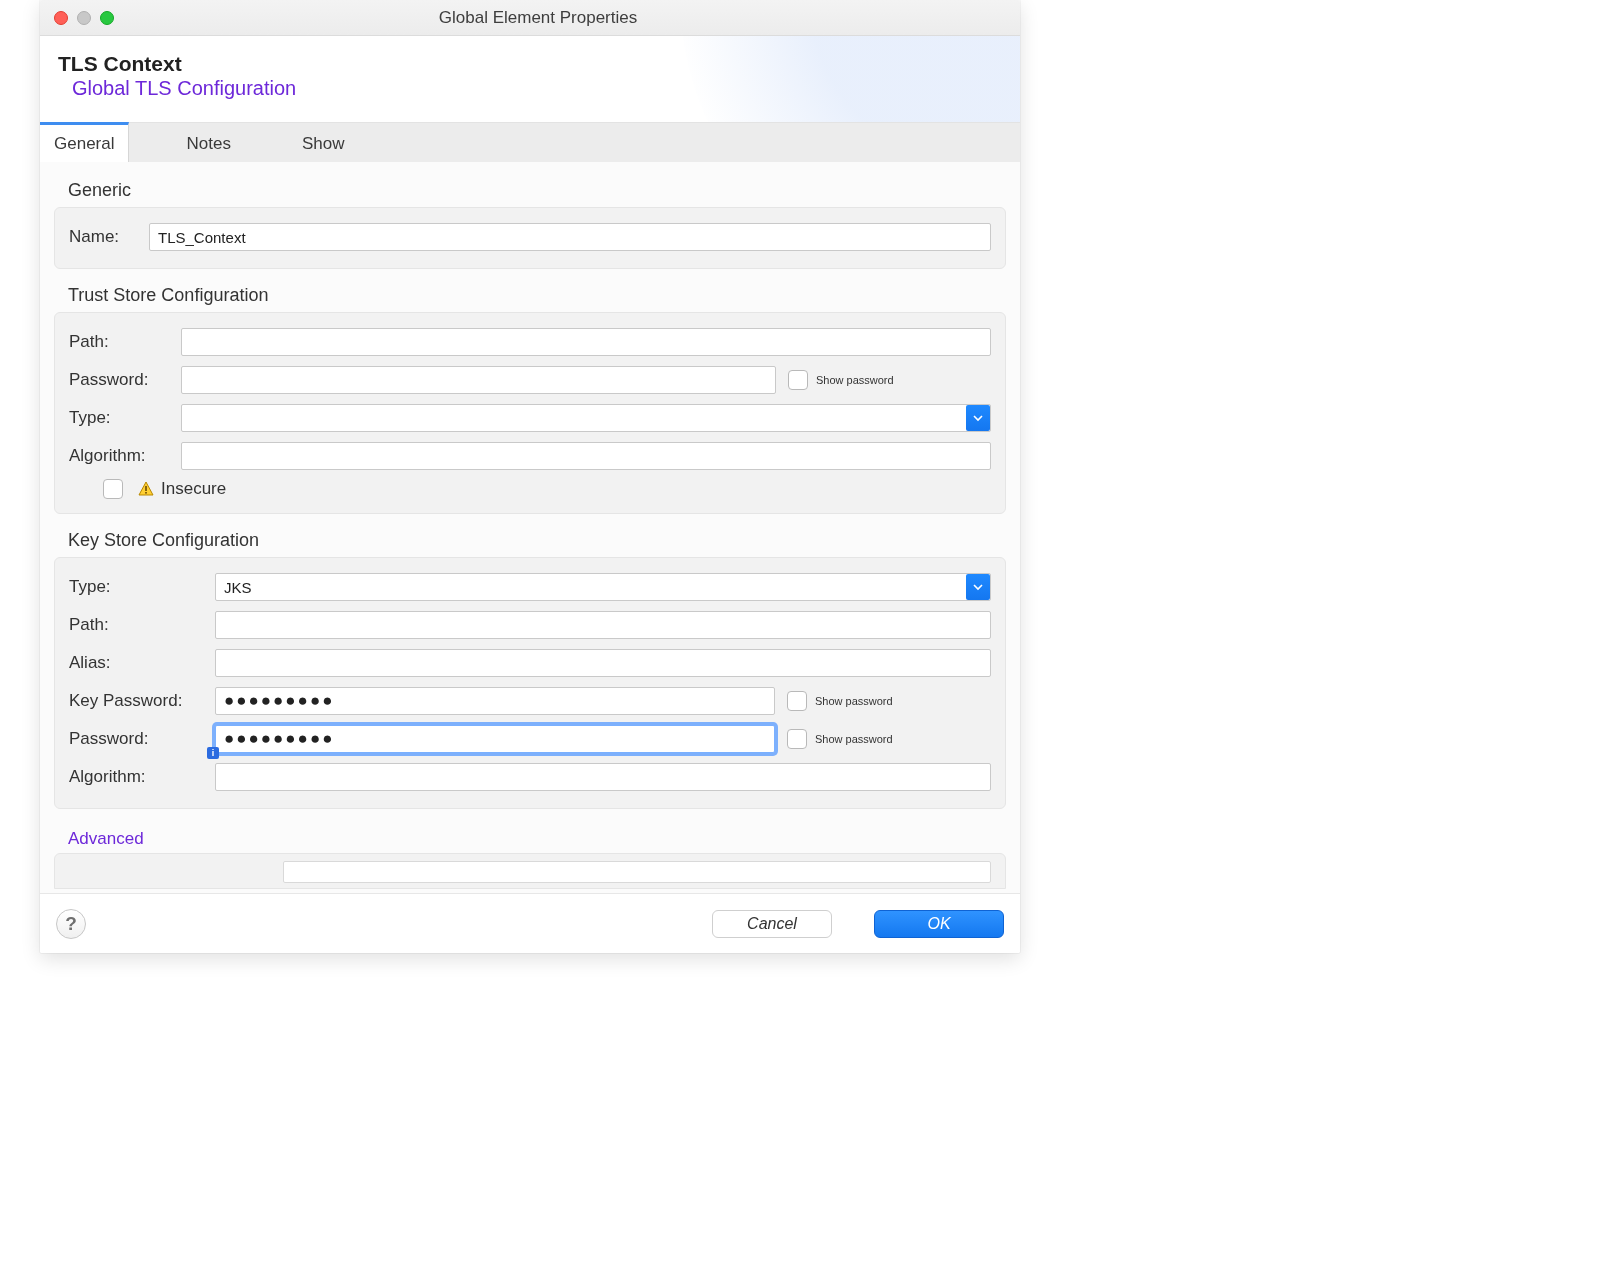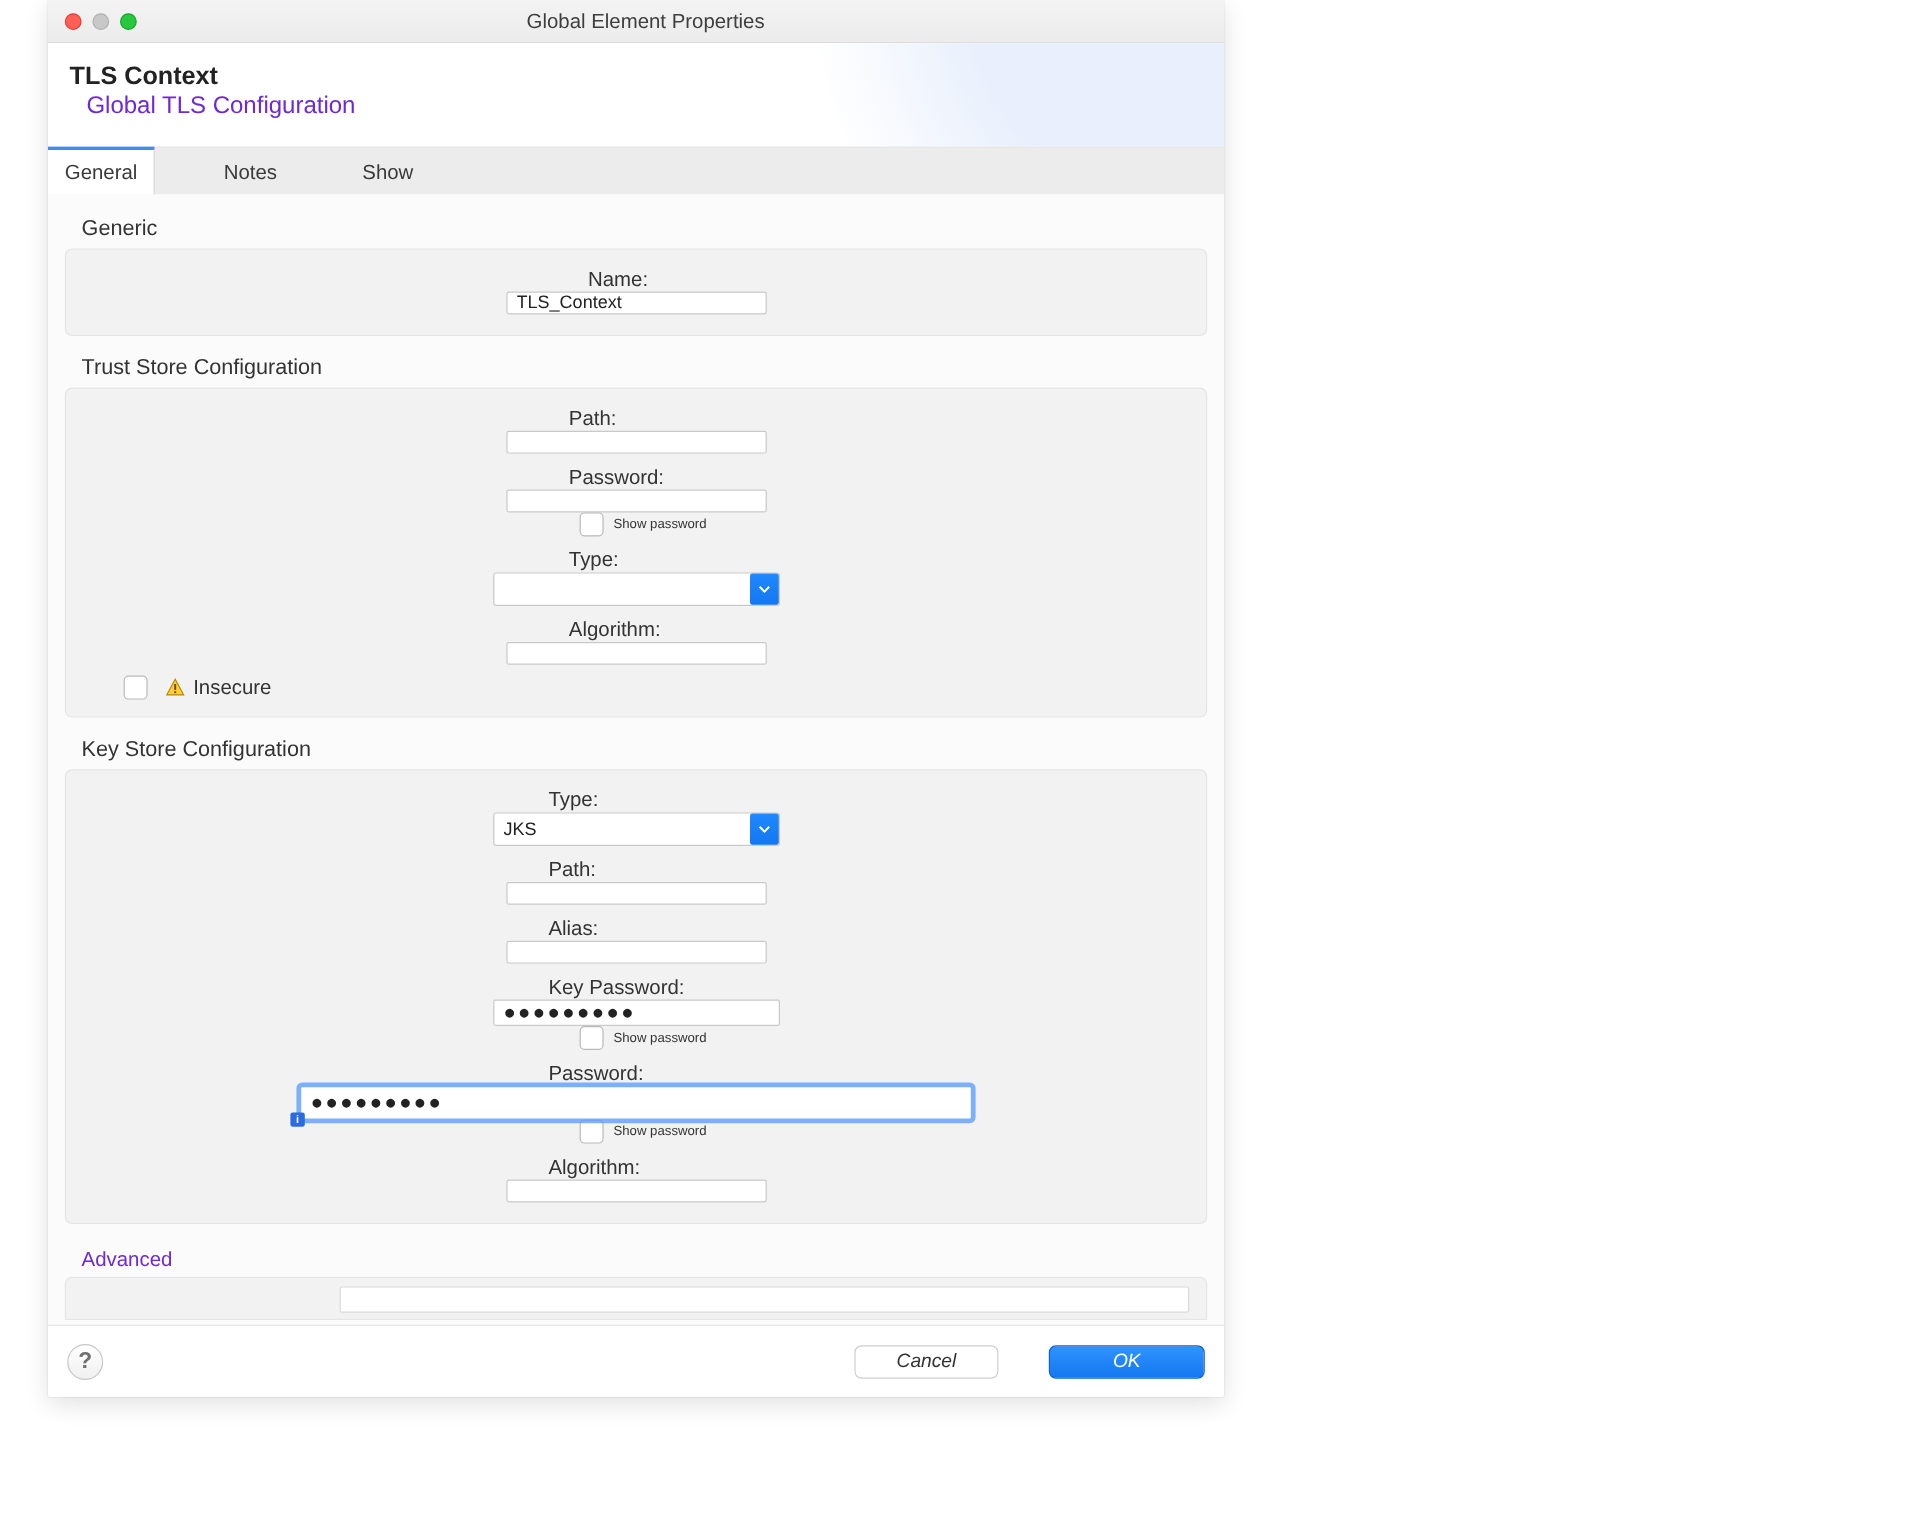--- a/index.html
+++ b/index.html
@@ -79,21 +79,20 @@
   .section-box {
     background: #f2f2f2;
     border: 1px solid #e5e5e5;
     border-radius: 6px;
     padding: 10px 14px 12px 14px;
     margin-bottom: 12px;
   }
   .row {
     display: flex; align-items: center;
     padding: 5px 0;
-    flex-direction: column;
   }
   .row label.fld {
     color: #333;
     font-size: 17px;
   }
   .ww-generic label.fld { width: 80px; }
   .ww-trust   label.fld { width: 112px; }
   .ww-key     label.fld { width: 146px; }
   input.txt, .sel {
     flex: 1;

